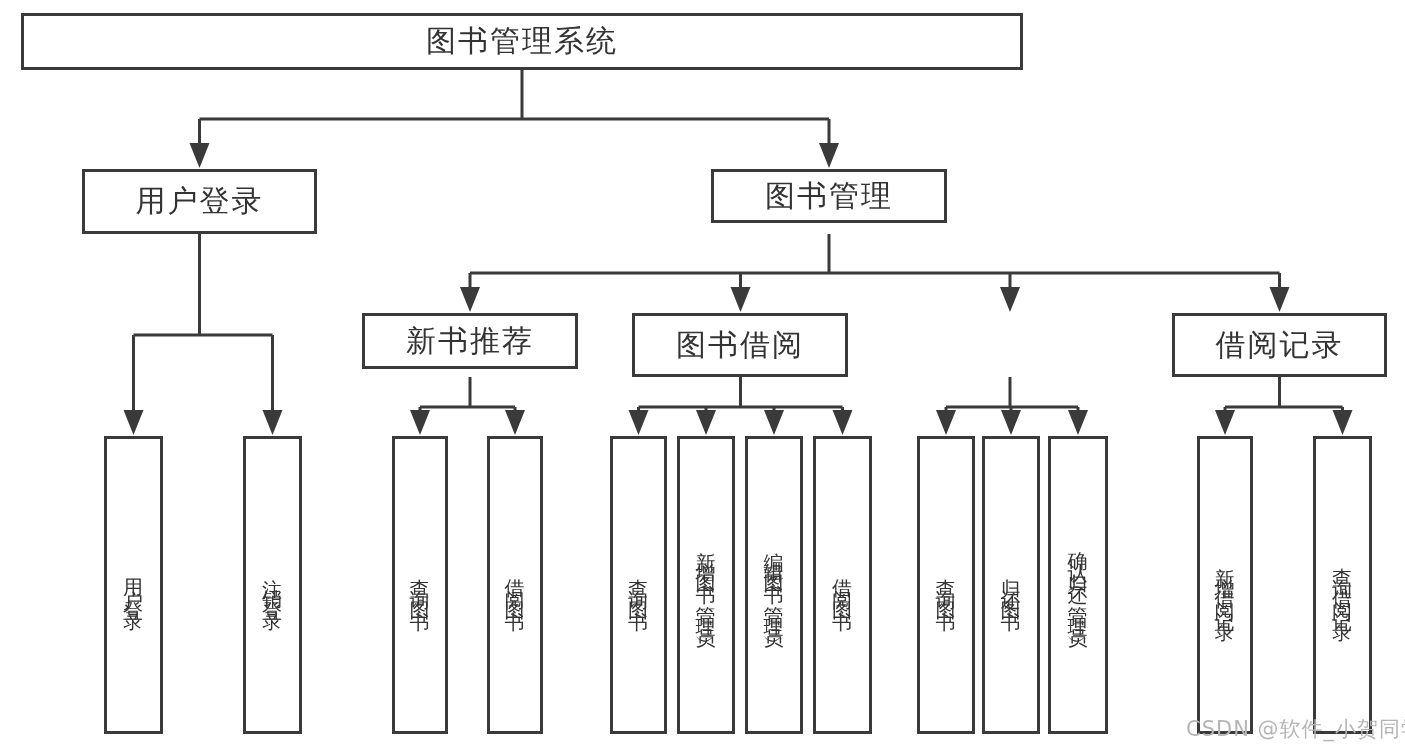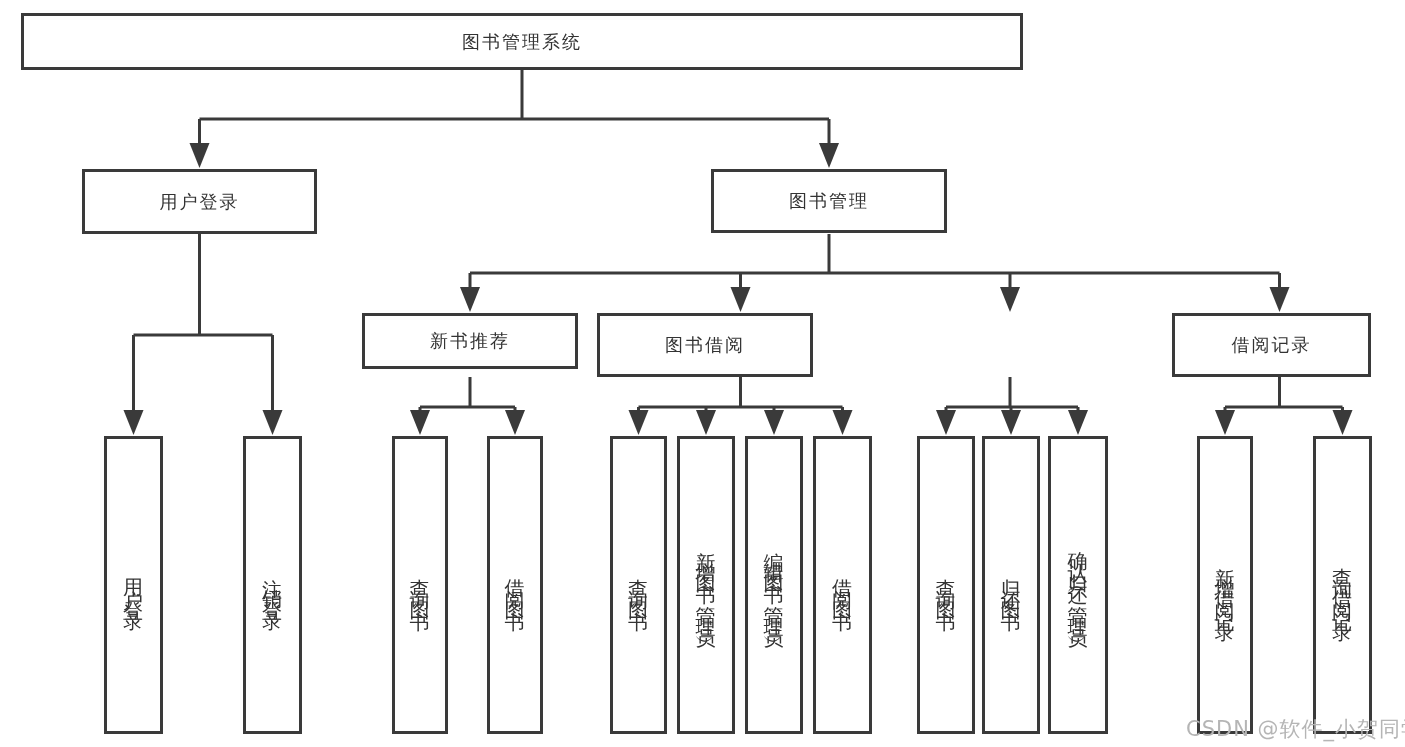--- a/index.html
+++ b/index.html
@@ -13,38 +13,38 @@
   #wires{position:absolute;left:0;top:0;z-index:1;}
   .box{
     position:absolute;
     box-sizing:border-box;
     border:3px solid #3a3a3a;
     background:#ffffff;
     color:#333333;
     display:flex;align-items:center;justify-content:center;
     z-index:2;
   }
-  .h{font-size:18px;letter-spacing:2px;white-space:nowrap;}
+  .h{font-size:30px;letter-spacing:2px;white-space:nowrap;}
   .v{
     writing-mode:vertical-rl;
     font-size:20px;
     letter-spacing:11px;
     line-height:1;
     padding:4px 0;
   }
   
   #b-root{left:21px;top:13px;width:1002px;height:57px;}
   
   #b-l2a{left:82px;top:169px;width:235px;height:65px;}
-  #b-l2b{left:711px;top:169px;width:236px;height:64px;}
+  #b-l2b{left:711px;top:169px;width:236px;height:54px;}
   
   #b-l3a{left:362px;top:313px;width:216px;height:56px;}
-  #b-l3b{left:597px;top:313px;width:216px;height:64px;}
+  #b-l3b{left:632px;top:313px;width:216px;height:64px;}
   #b-l3c{left:902px;top:313px;width:216px;height:64px;}
-  #b-l3d{left:1172px;top:313px;width:199px;height:64px;}
+  #b-l3d{left:1172px;top:313px;width:215px;height:64px;}
   
   .leaf{top:436px;height:298px;}
   #b-f1{left:104px;width:59px;}
   #b-f2{left:243px;width:59px;}
   #b-f3{left:392px;width:56px;}
   #b-f4{left:487px;width:56px;}
   #b-f5{left:610px;width:57px;}
   #b-f6{left:677px;width:58px;}
   #b-f7{left:745px;width:58px;}
   #b-f8{left:813px;width:59px;}

